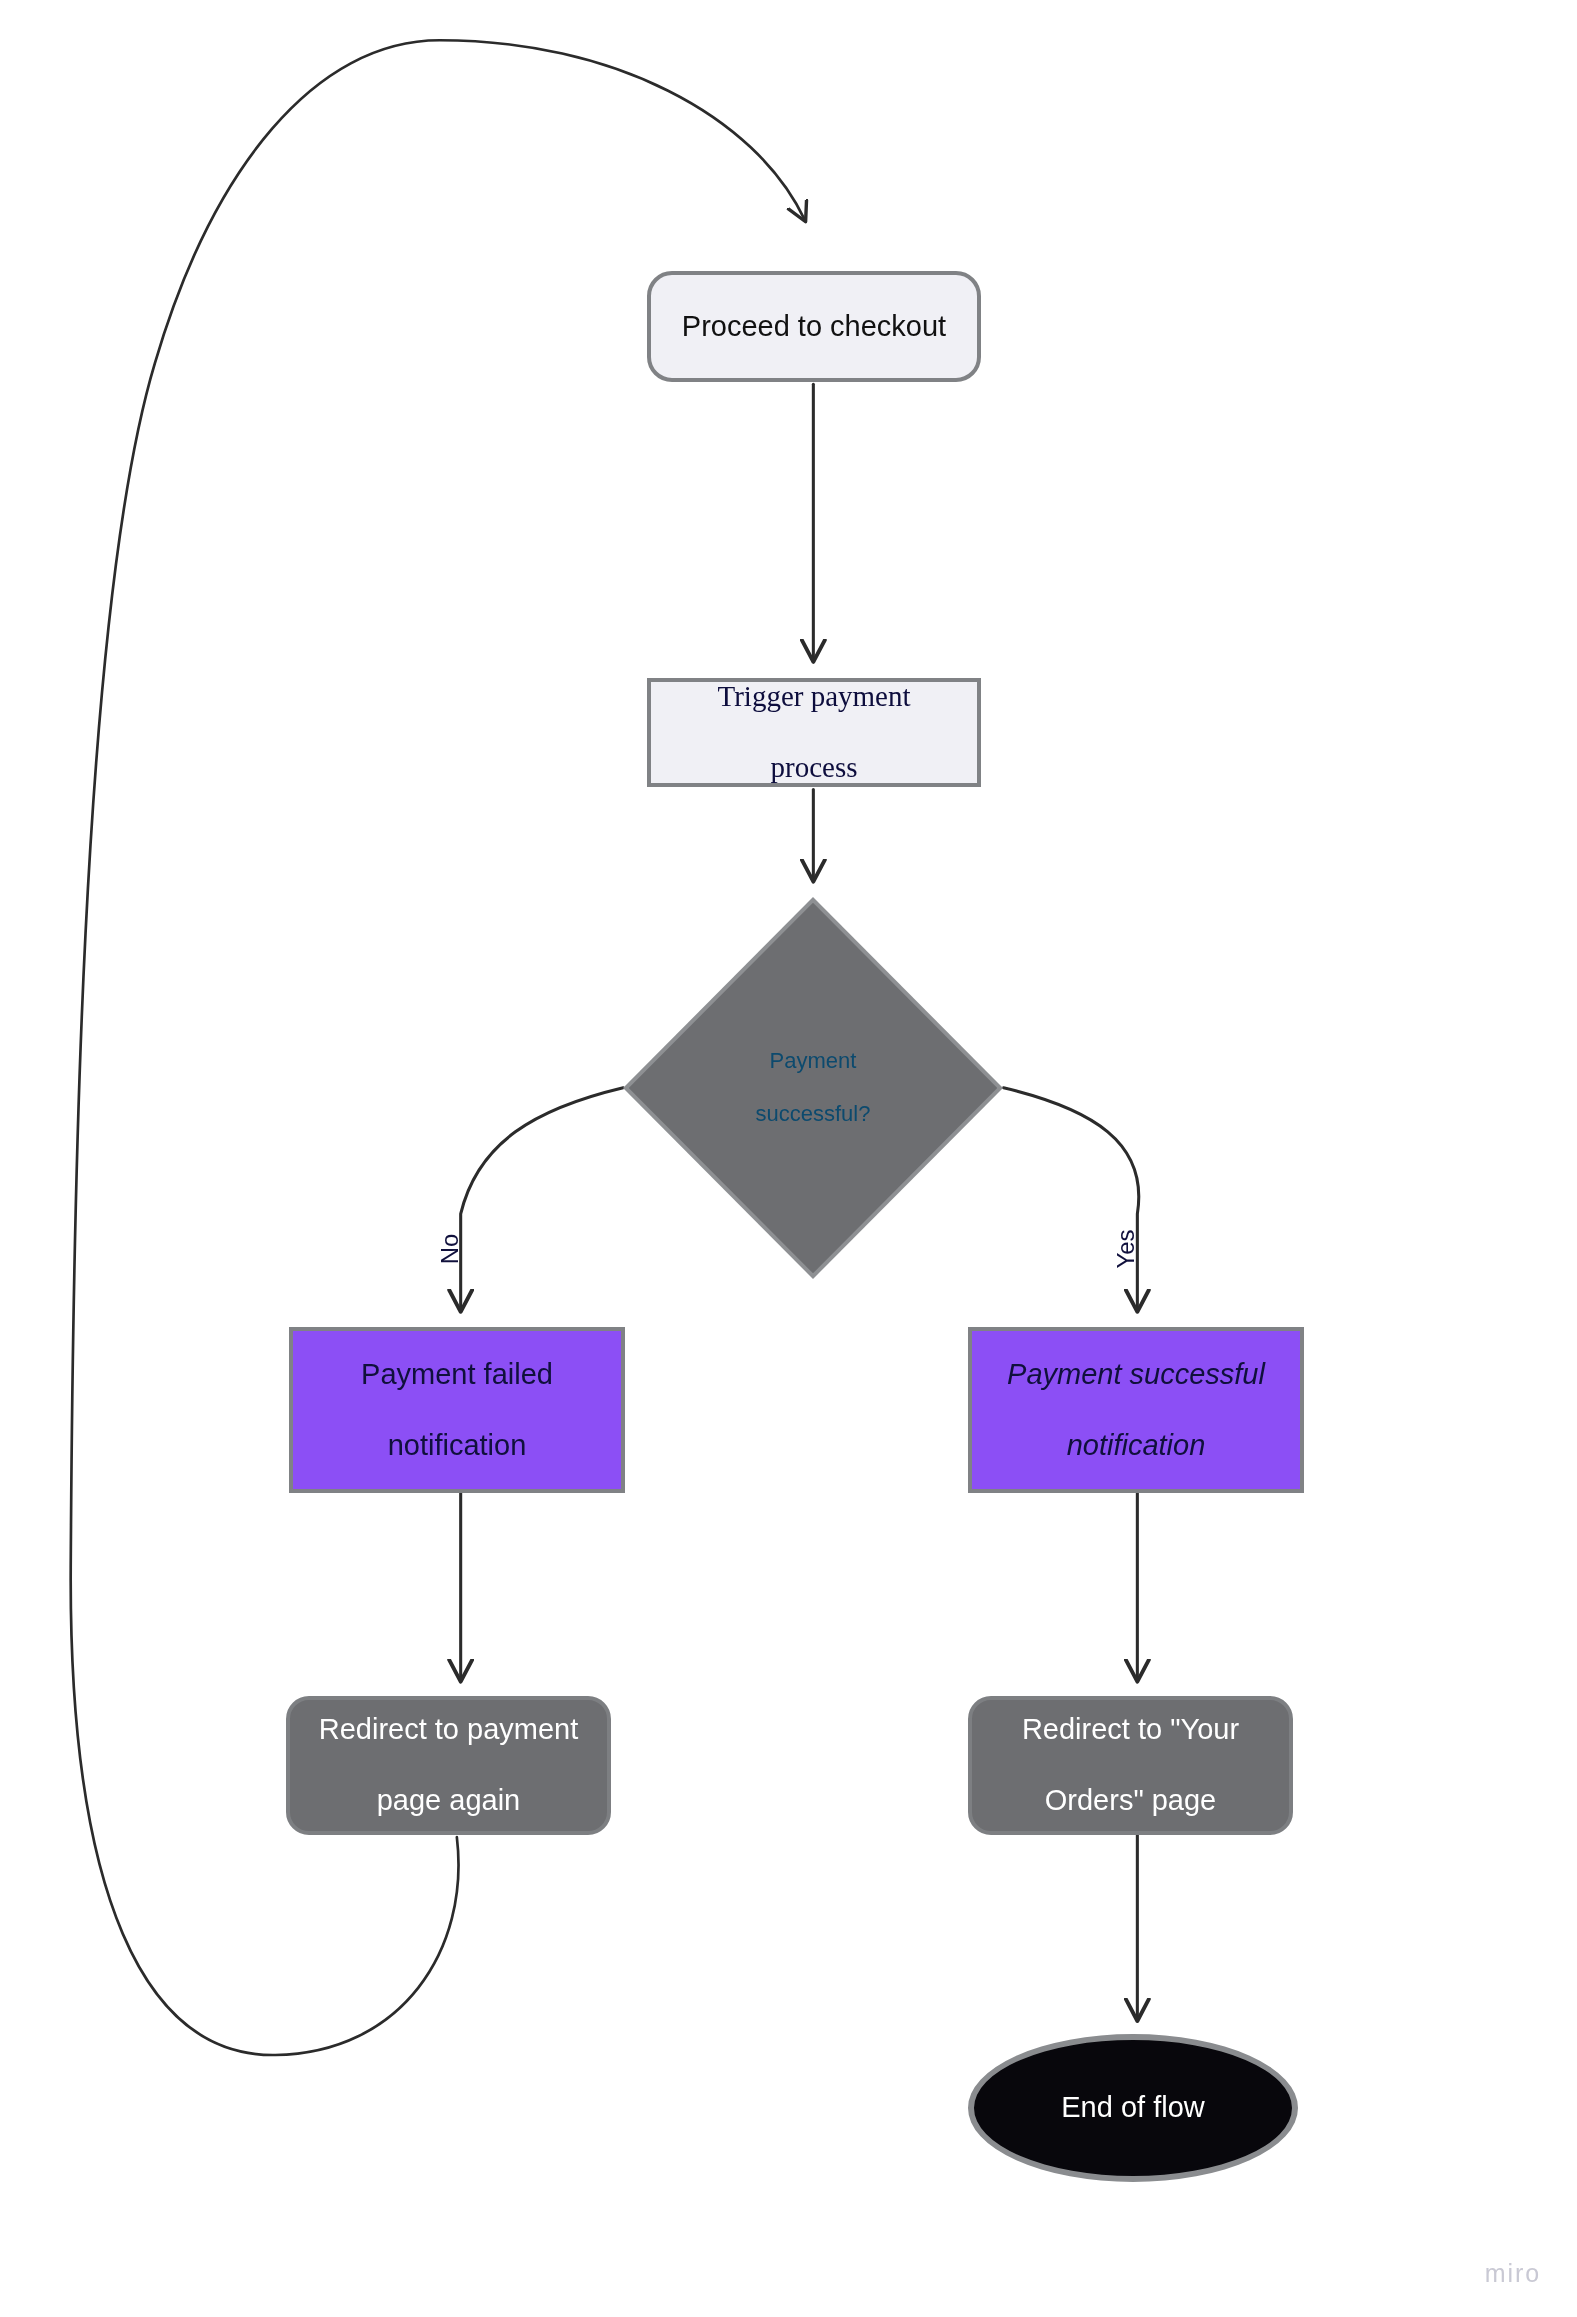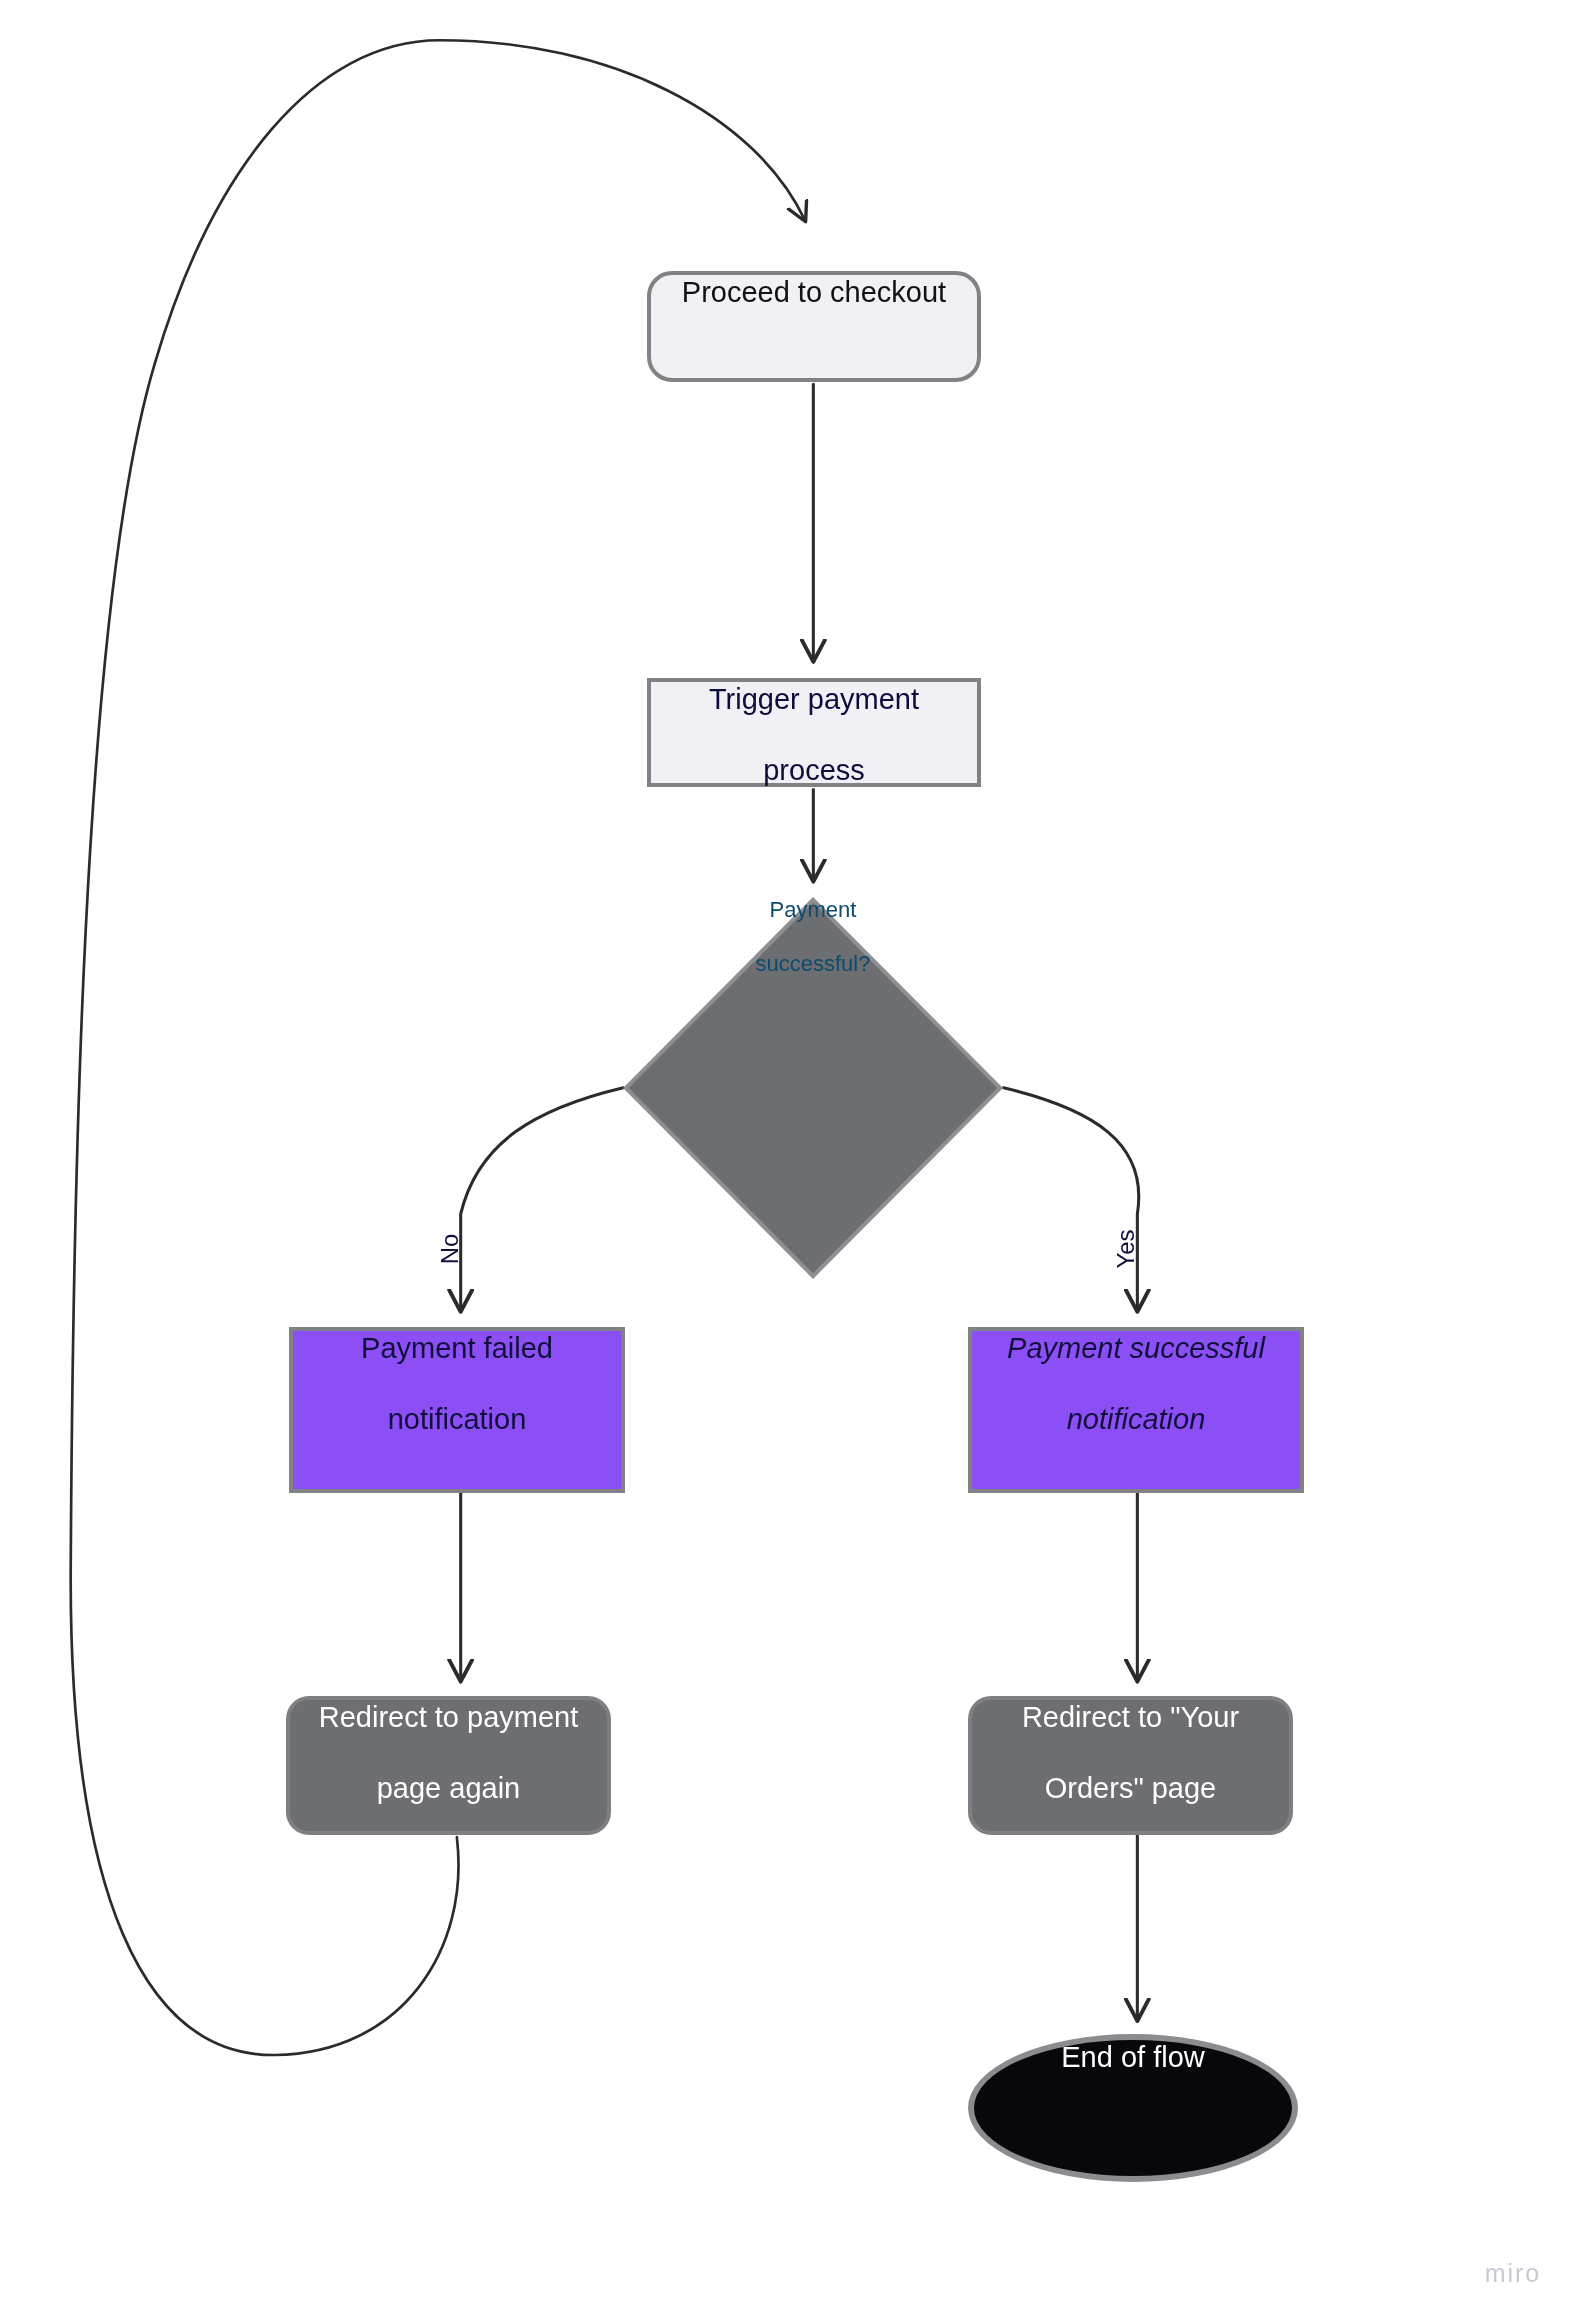--- a/index.html
+++ b/index.html
@@ -1,33 +1,33 @@
 <!DOCTYPE html>
 <html><head>
 <meta charset="utf-8">
 <style>
   html,body{margin:0;padding:0;background:#ffffff;}
   body{width:1577px;height:2317px;position:relative;overflow:hidden;
        font-family:"Liberation Sans",sans-serif;}
   #canvas{position:absolute;inset:0;width:1577px;height:2317px;}
   svg.edges{position:absolute;left:0;top:0;width:1577px;height:2317px;overflow:visible;}
 
-  .node{position:absolute;box-sizing:border-box;display:flex;
+  .node{position:absolute;box-sizing:border-box;display:flex;align-items:center;
         justify-content:center;text-align:center;line-height:1.22;}
   .node span{display:block;padding:0 9.6px;}
 
   
   .n-checkout{left:647px;top:271px;width:334px;height:111px;
       background:#f0f0f5;border:4.8px solid #808285;border-radius:25px;
       color:#111111;font-size:29px;}
 
   
   .n-trigger{left:647px;top:678px;width:334px;height:109px;
       background:#f0f0f5;border:4.8px solid #808285;border-radius:0;
-      color:#0d0d3d;font-size:29px;}
+      color:#0d0d3d;font-size:29px;font-family:Liberation Serif, serif;}
 
   
   .n-diamond{left:623px;top:897px;width:380px;height:382px;
       background:transparent;border:0;color:#0c4a6e;font-size:22px;}
   .n-diamond .dia-edge{position:absolute;inset:0;
       background:#8e9093;clip-path:polygon(50% 0%,100% 50%,50% 100%,0% 50%);}
   .n-diamond .dia-face{position:absolute;left:5.7px;top:5.7px;right:5.7px;bottom:5.7px;
       background:#6d6e71;clip-path:polygon(50% 0%,100% 50%,50% 100%,0% 50%);}
   .n-diamond span{position:relative;z-index:3;}
 

